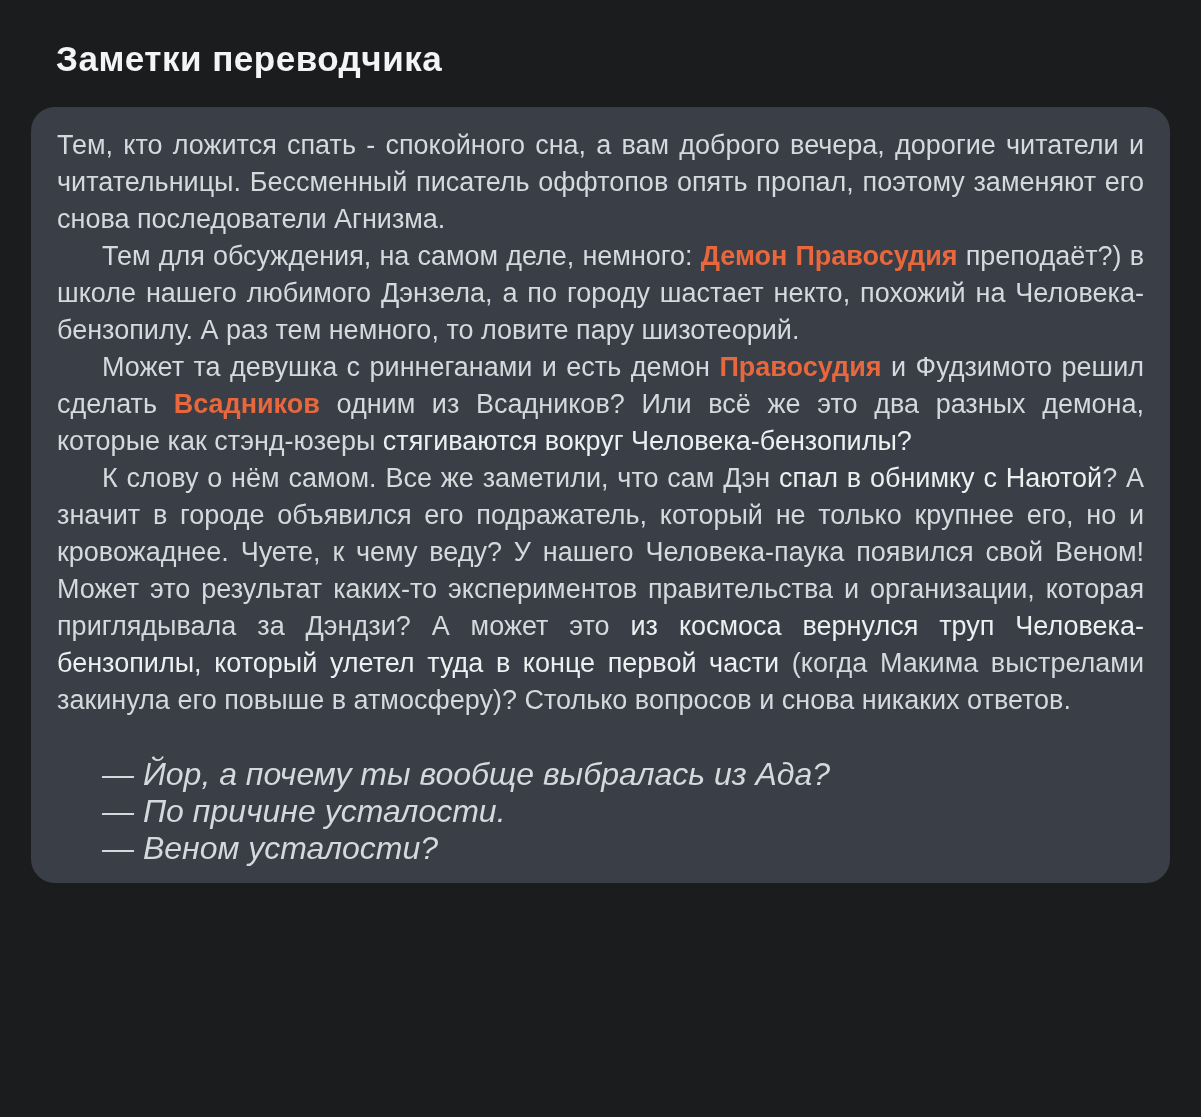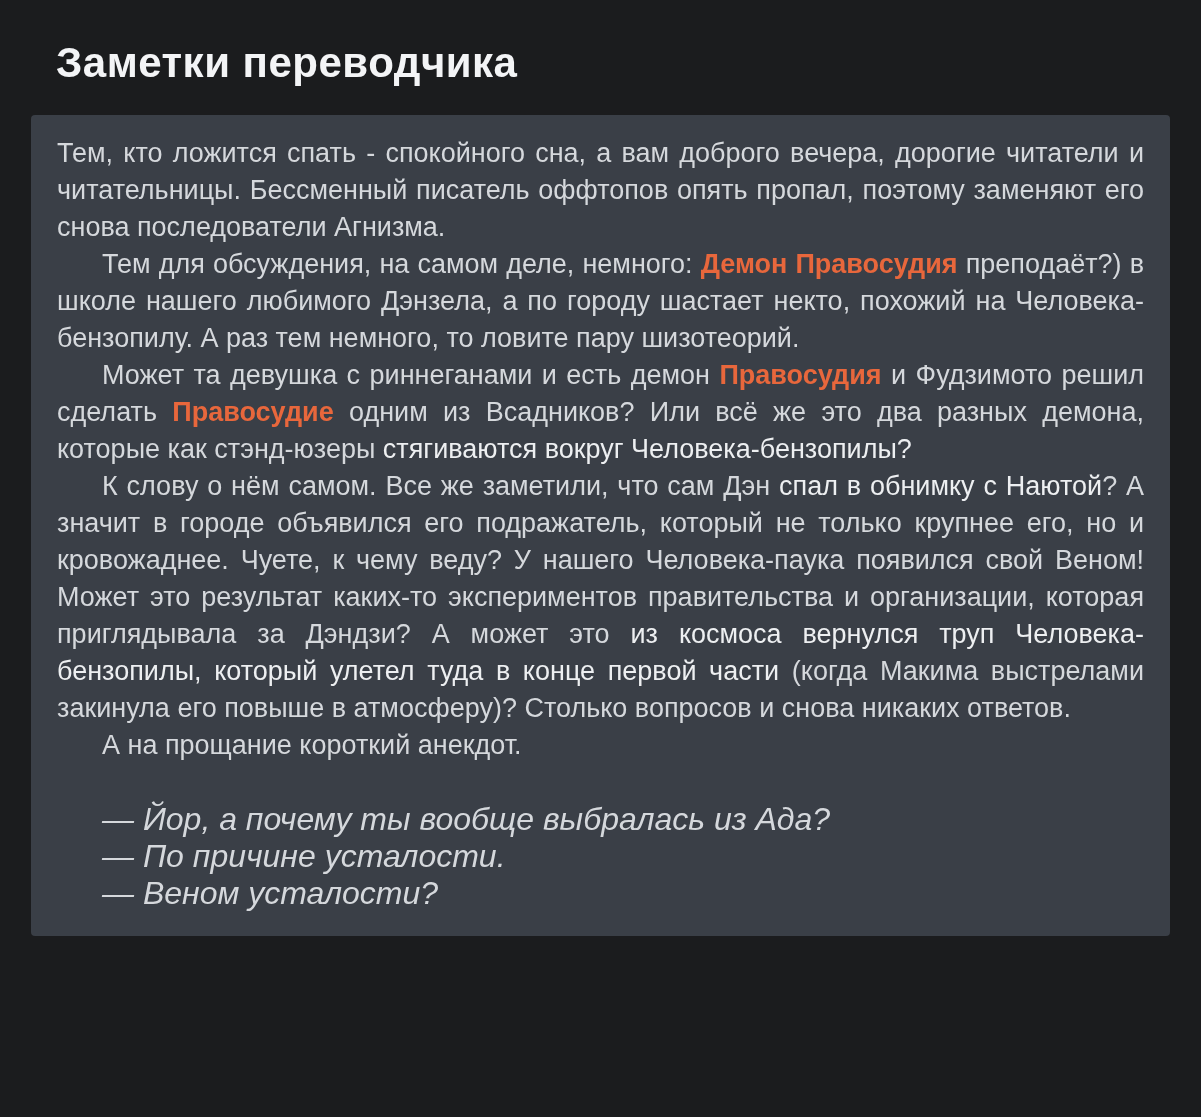--- a/index.html
+++ b/index.html
@@ -19,31 +19,31 @@
   }
   .page {
     width: 1201px;
     min-height: 1117px;
     background: var(--page_bg);
     padding: 0 0 40px 0;
   }
   .page-title {
     margin: 0;
     padding: 38px 0 0 56px;
-    font-size: 42px;
+    font-size: 35px;
     font-weight: 700;
     letter-spacing: 0.5px;
     color: var(--title);
     line-height: 1.2;
   }
   .note-card {
     margin: 27px 31px 0 31px;
     background: var(--card_bg);
-    border-radius: 4px;
-    padding: 20px 26px 24px 26px;
+    border-radius: 24px;
+    padding: 20px 26px 16px 26px;
   }
   .note-body {
     color: var(--text);
     font-size: 27px;
     line-height: 37px;
     text-align: justify;
   }
   .para {
     margin: 0;
   }
@@ -71,23 +71,22 @@
 <body>
 
 <div class="page">
   <h1 class="page-title">Заметки переводчика</h1>
 
   <div class="note-card">
     <div class="note-body">
       <div>
           <p class="para"><span>Тем, кто ложится спать - спокойного сна, а вам доброго вечера, дорогие читатели и читательницы. Бессменный писатель оффтопов опять пропал, поэтому заменяют его снова последователи Агнизма.</span></p>
           <p class="para indent"><span>Тем для обсуждения, на самом деле, немного: </span><span class="accent">Демон Правосудия</span><span> преподаёт?) в школе нашего любимого Дэнзела, а по городу шастает некто, похожий на Человека-бензопилу. А раз тем немного, то ловите пару шизотеорий.</span></p>
-          <p class="para indent"><span>Может та девушка с риннеганами и есть демон </span><span class="accent">Правосудия</span><span> и Фудзимото решил сделать </span><span class="accent">Правосудие</span><span> одним из Всадников? Или всё же это два разных демона, которые как стэнд-юзеры </span><span class="bold">стягиваются вокруг Человека-бензопилы?</span></p>
+          <p class="para indent"><span>Может та девушка с риннеганами и есть демон </span><span class="accent">Правосудия</span><span> и Фудзимото решил сделать </span><span class="accent">Всадников</span><span> одним из Всадников? Или всё же это два разных демона, которые как стэнд-юзеры </span><span class="bold">стягиваются вокруг Человека-бензопилы?</span></p>
           <p class="para indent"><span>К слову о нём самом. Все же заметили, что сам Дэн </span><span class="bold">спал в обнимку с Наютой</span><span>? А значит в городе объявился его подражатель, который не только крупнее его, но и кровожаднее. Чуете, к чему веду? У нашего Человека-паука появился свой Веном! Может это результат каких-то экспериментов правительства и организации, которая приглядывала за Дэндзи? А может это </span><span class="bold">из космоса вернулся труп Человека-бензопилы, который улетел туда в конце первой части</span><span> (когда Макима выстрелами закинула его повыше в атмосферу)? Столько вопросов и снова никаких ответов.</span></p>
-          <p class="para indent"><span>А на прощание короткий анекдот.</span></p>
         </div>
       <div class="dialogue-block">
           <p class="para indent dialogue">— Йор, а почему ты вообще выбралась из Ада?</p>
           <p class="para indent dialogue">— По причине усталости.</p>
           <p class="para indent dialogue">— Веном усталости?</p>
         </div>
     </div>
   </div>
 </div>
 

